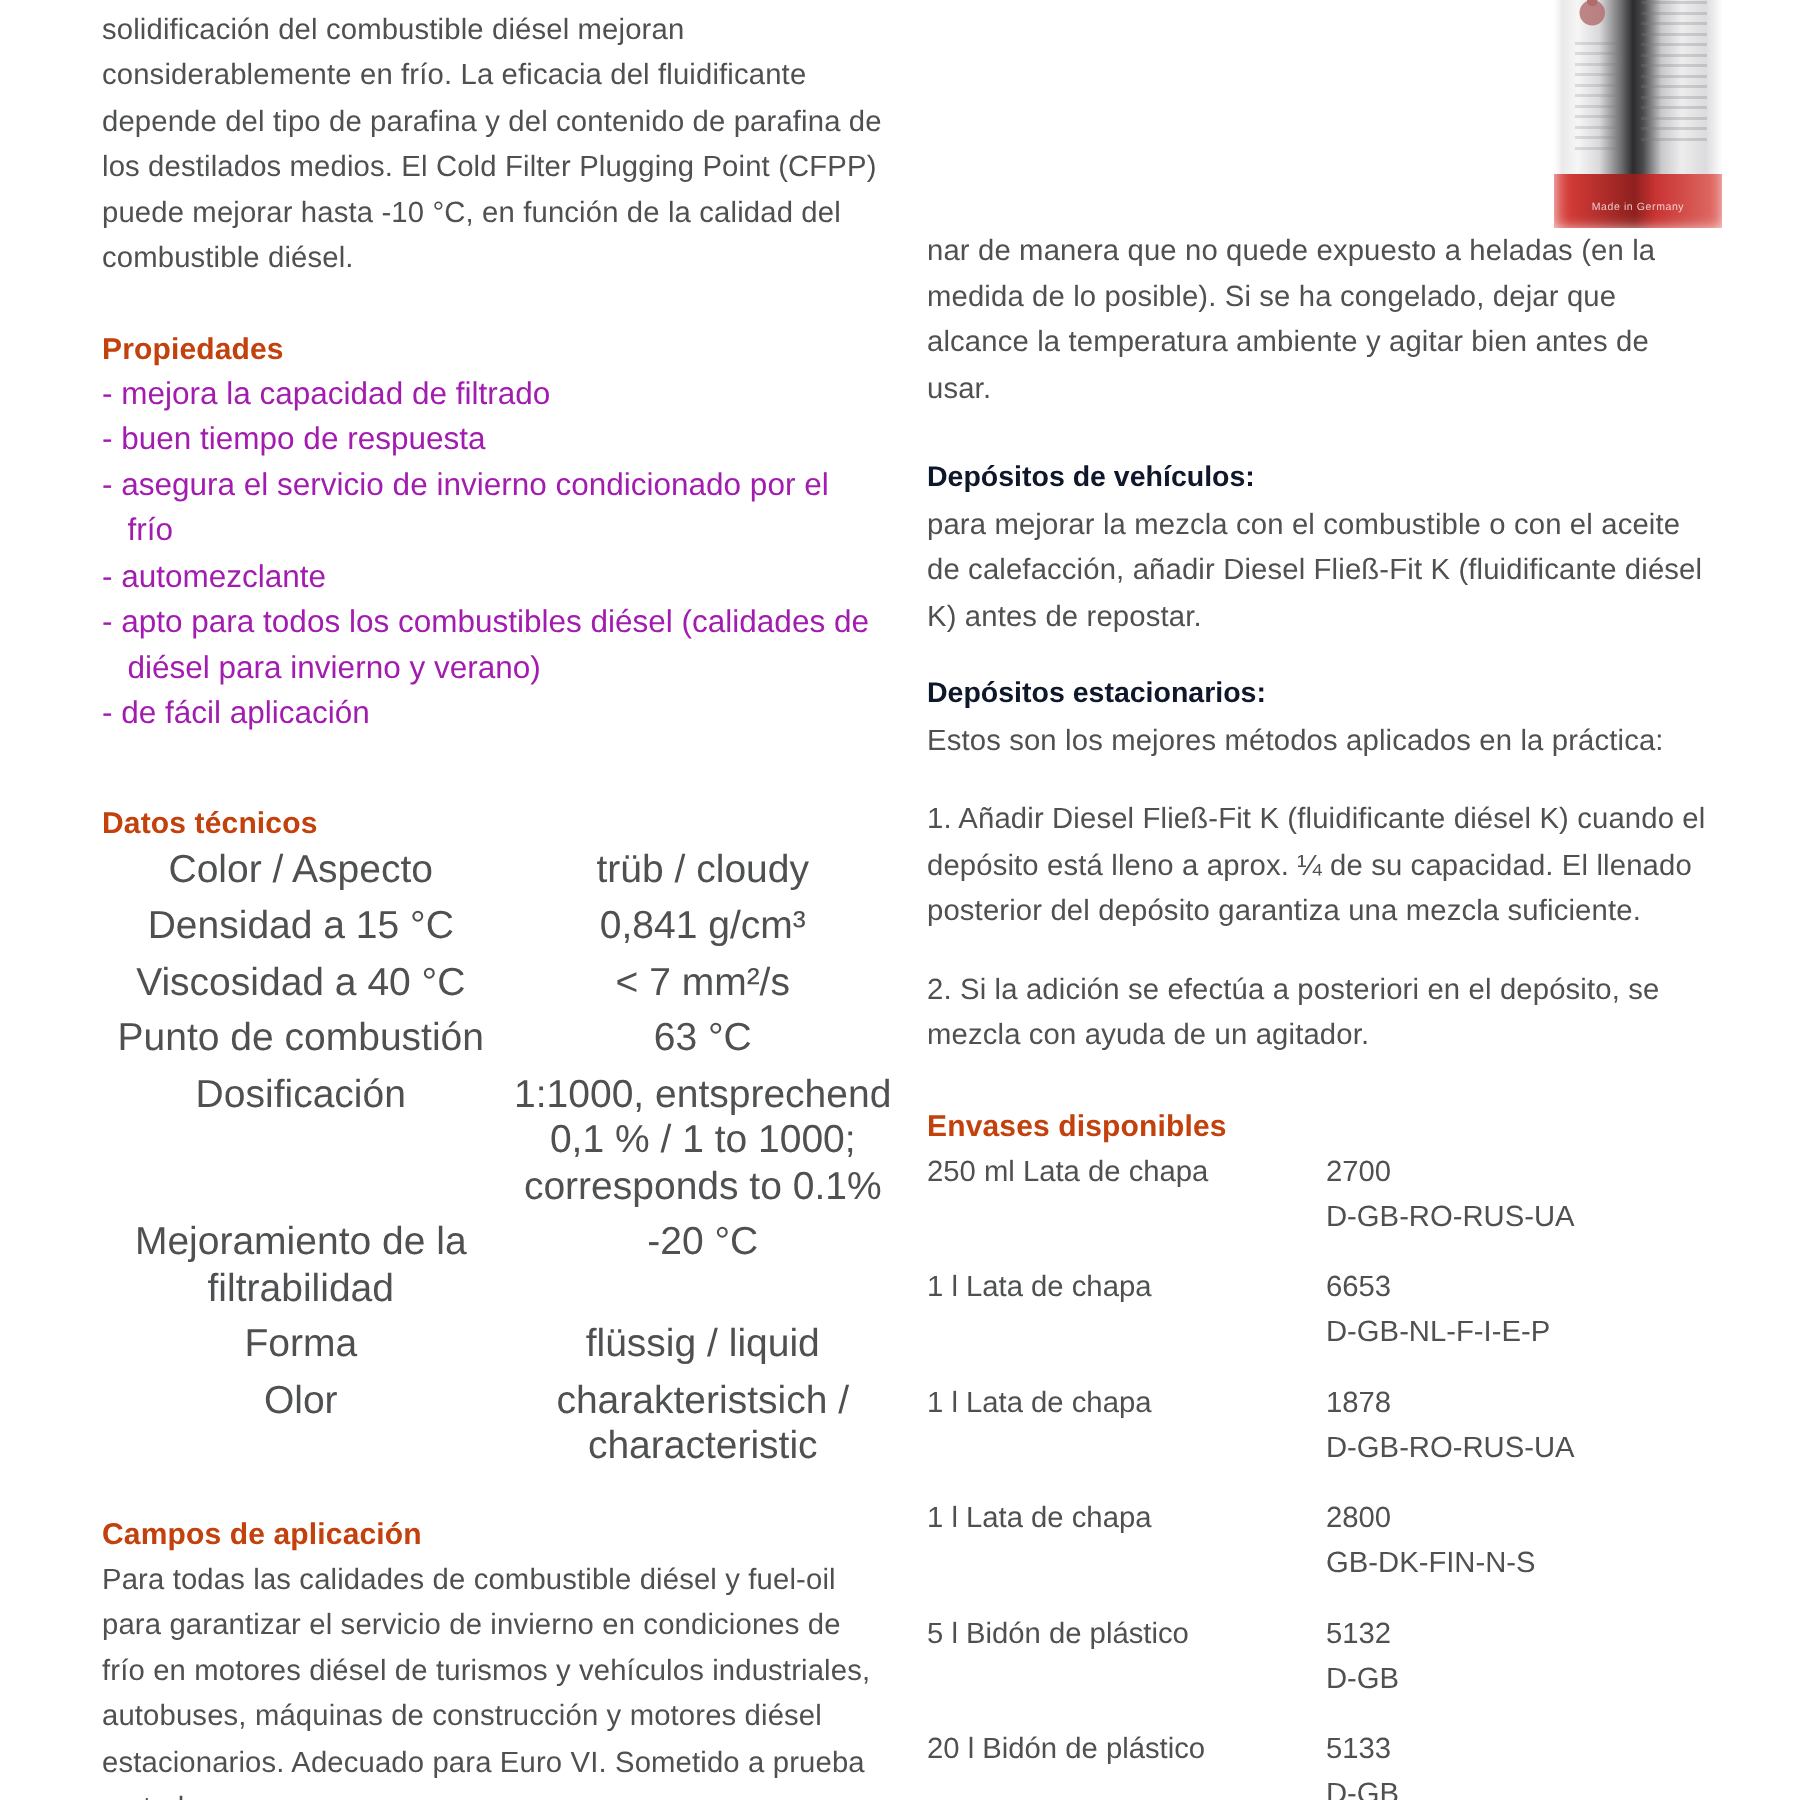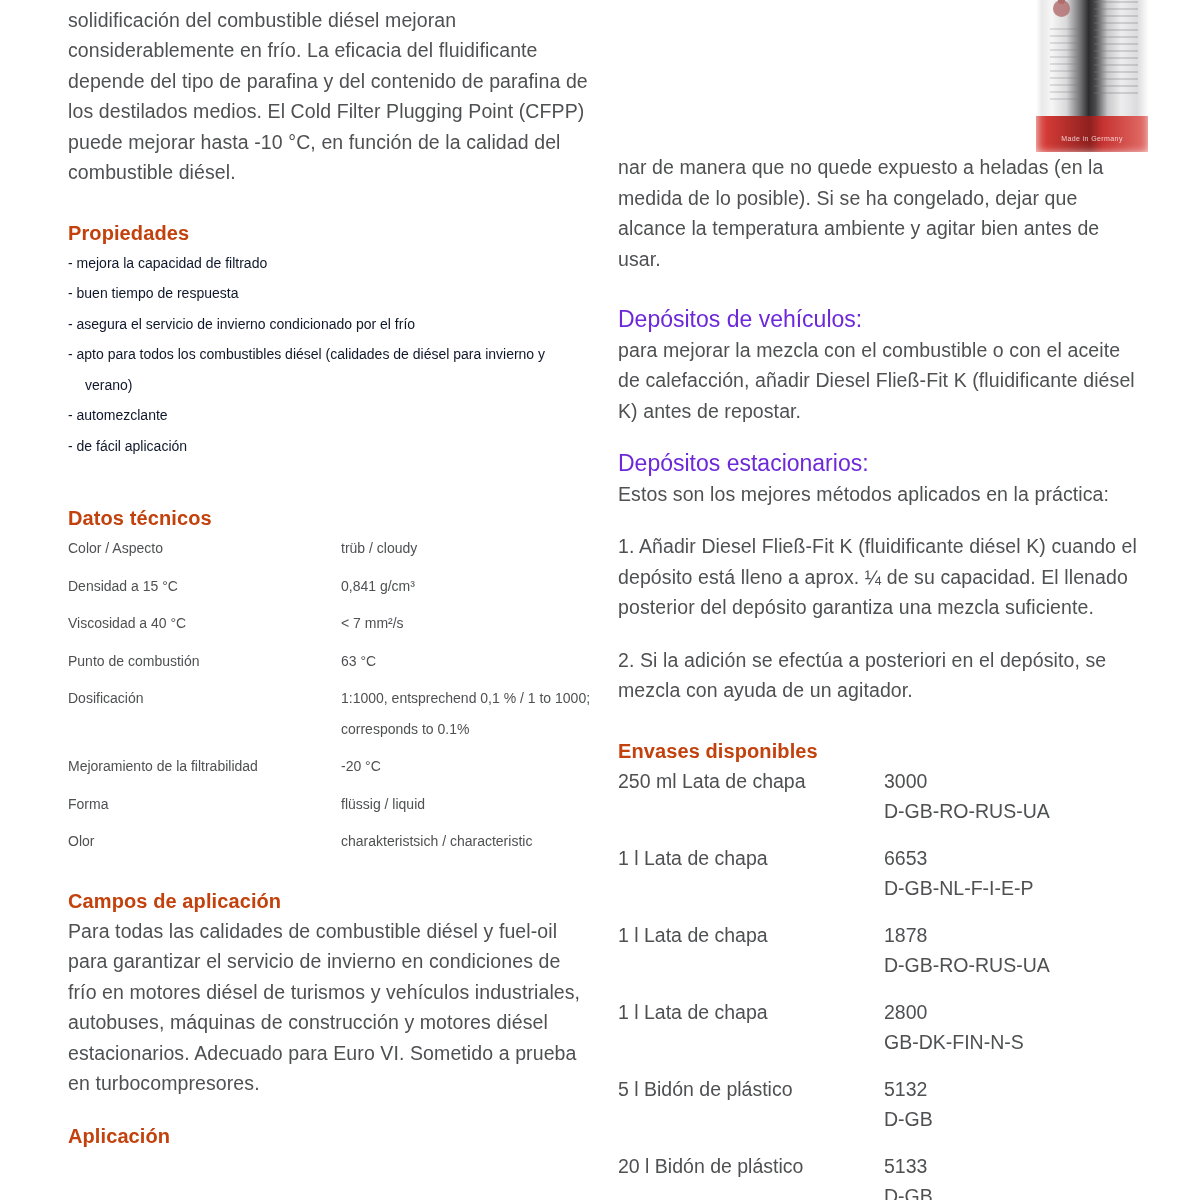--- a/index.html
+++ b/index.html
@@ -51,39 +51,40 @@
   .spacer-lg { height: 30px; }
   .spacer-md { height: 22px; }
   .spacer-sm { height: 12px; }
 
   ul.bullets {
     list-style: none;
     margin: 0;
     padding: 0;
   }
   ul.bullets li {
-    font-size: 14px;
-    line-height: 30.5px;
-    color: #0f172a;
+    font-size: 21px;
+    line-height: 30.5px;
+    color: #a21caf;
     padding-left: 17px;
     text-indent: -17px;
     margin: 0;
   }
 
   table.kv {
     border-collapse: collapse;
     width: 520px;
     table-layout: fixed;
   }
   table.kv td {
     vertical-align: top;
-    font-size: 14px;
+    font-size: 26px;
     line-height: 30.5px;
     color: #4f5052;
     padding: 0 0 7px 0;
+    text-align: center;
   }
   table.kv td.k { width: 265px; padding-right: 8px; }
   table.kv td.v { width: 255px; }
 
   table.pack {
     border-collapse: collapse;
     width: 520px;
     table-layout: fixed;
   }
   table.pack td {
@@ -91,24 +92,24 @@
     font-size: 19.5px;
     line-height: 30.5px;
     color: #4f5052;
     padding: 0 0 16px 0;
   }
   table.pack td.k { width: 258px; padding-right: 8px; }
   table.pack td.v { width: 262px; }
   table.pack .code2 { display: block; }
 
   .subhead {
-    font-size: 23px;
-    line-height: 30.5px;
-    font-weight: normal;
-    color: #6d28d9;
+    font-size: 19px;
+    line-height: 30.5px;
+    font-weight: bold;
+    color: #0f172a;
     margin: 0;
   }
 
   
   .product-shot {
     position: absolute;
     left: 1036px;
     top: -92px;
     width: 112px;
     height: 244px;
@@ -205,22 +206,22 @@
 
     <p class="para para-clip-top">cristales de parafina en frío. La filtrabilidad y el punto de solidificación del combustible diésel mejoran considerablemente en frío. La eficacia del fluidificante depende del tipo de parafina y del contenido de parafina de los destilados medios. El Cold Filter Plugging Point (CFPP) puede mejorar hasta -10 °C, en función de la calidad del combustible diésel.</p>
 
     <div class="spacer-lg"></div>
 
     <h2 class="section-head">Propiedades</h2>
     <ul class="bullets">
       <li>- mejora la capacidad de filtrado</li>
       <li>- buen tiempo de respuesta</li>
       <li>- asegura el servicio de invierno condicionado por el frío</li>
+      <li>- automezclante</li>
       <li>- apto para todos los combustibles diésel (calidades de diésel para invierno y verano)</li>
-      <li>- automezclante</li>
       <li>- de fácil aplicación</li>
     </ul>
 
     <div class="spacer-lg"></div>
     <div class="spacer-sm"></div>
 
     <h2 class="section-head">Datos técnicos</h2>
     <table class="kv">
       <tbody>
         <tr>
@@ -294,21 +295,21 @@
     <p class="para">2. Si la adición se efectúa a posteriori en el depósito, se mezcla con ayuda de un agitador.</p>
 
     <div class="spacer-lg"></div>
 
     <h2 class="section-head">Envases disponibles</h2>
     <table class="pack">
       <tbody>
         <tr>
           <td class="k">250 ml Lata de chapa</td>
           <td class="v">
-            <span>3000</span>
+            <span>2700</span>
             <span class="code2">D-GB-RO-RUS-UA</span>
           </td>
         </tr>
         <tr>
           <td class="k">1 l Lata de chapa</td>
           <td class="v">
             <span>6653</span>
             <span class="code2">D-GB-NL-F-I-E-P</span>
           </td>
         </tr>

